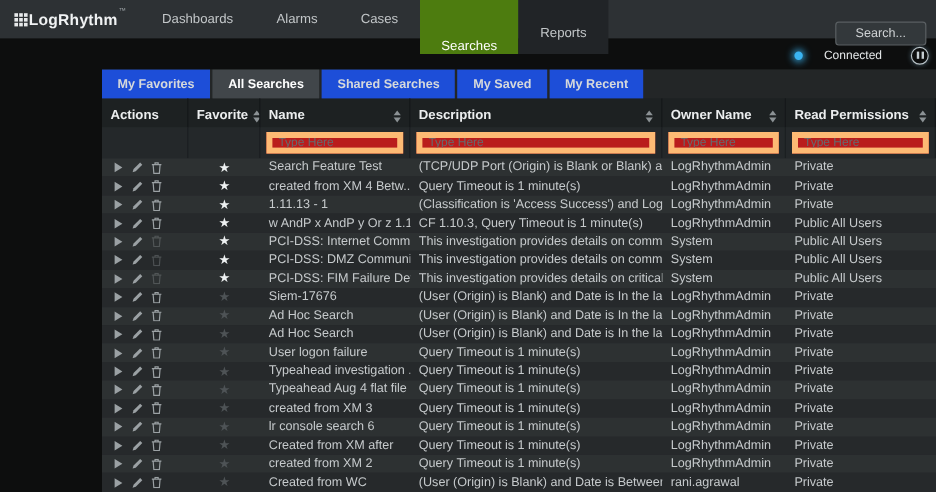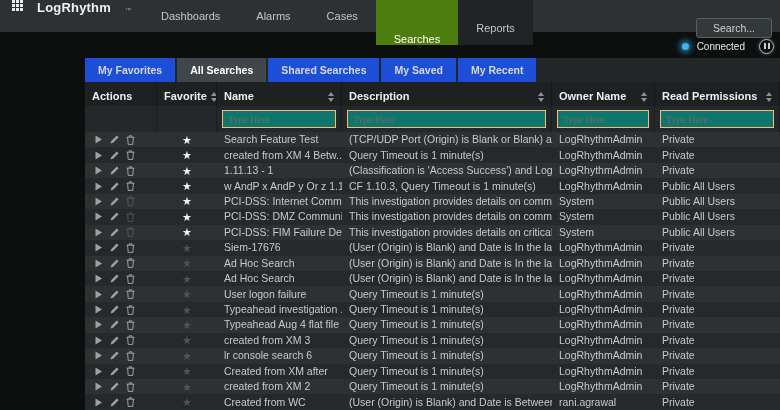--- a/index.html
+++ b/index.html
@@ -2,33 +2,33 @@
 <html><head>
 <meta charset="utf-8">
 <style>
   *{margin:0;padding:0;box-sizing:border-box}
   html,body{background:#0d0e0e}
   body{font-family:"Liberation Sans",sans-serif}
   .screen{position:relative;width:780px;height:410px;overflow:hidden;background:#0d0e0e}
 
   
   .topnav{position:absolute;top:0;left:0;width:780px;height:32px;background:#2d3134;display:flex;align-items:flex-start;overflow:visible;z-index:3}
-  .logo{display:flex;align-items:flex-start;gap:14px;padding:0 12px;height:32px;cursor:pointer}
+  .logo{display:flex;align-items:center;gap:1px;padding:0 12px;height:32px;cursor:pointer}
   .logo-grid{display:grid;grid-template-columns:repeat(3,3px);grid-gap:1px}
   .logo-grid i{width:3px;height:3px;background:#e8eaeb;display:block}
   .logo-text{color:#f0f2f3;font-size:13px;font-weight:bold;letter-spacing:.2px}
   .tm{color:#9aa0a3;font-size:6px;align-self:flex-start;margin-top:7px}
   .navitems{display:flex;align-items:flex-start;height:32px}
   .navitem{display:flex;align-items:center;padding:0 18px;height:32px;color:#c3c7c9;font-size:11px;cursor:pointer;white-space:nowrap}
   .navitem.active{background:#4d7c0f;height:45px;color:#fff;align-items:flex-end;padding-top:10px}
   .navitem.dim{background:#212427;height:45px;align-items:center;padding-top:10px}
   .searchbtn{margin-left:auto;margin-top:18px;margin-right:8px;background:#33383b;border:1px solid #5a5f62;color:#cfd2d4;font-size:10.5px;padding:3px 16px;border-radius:3px;font-family:"Liberation Sans",sans-serif;cursor:pointer}
 
   
-  .statusbar{position:absolute;top:36px;right:6px;height:20px;display:flex;align-items:center;gap:8px;z-index:2}
+  .statusbar{position:absolute;top:36px;right:6px;height:20px;display:flex;align-items:center;gap:18px;z-index:2}
   .conn-dot{width:7px;height:7px;border-radius:50%;background:#3ab4f2;box-shadow:0 0 6px 2px rgba(58,180,242,.75)}
   .conn-label{color:#e6e9ea;font-size:10px}
   .pause-btn{width:15px;height:15px;border-radius:50%;border:1px solid #b9c3c8;margin-left:6px;display:flex;align-items:center;justify-content:center;gap:2px;box-shadow:0 0 4px rgba(150,200,230,.4);cursor:pointer}
   .pause-btn b{display:block;width:2px;height:6px;background:#c6ced2}
 
   
   .panel{position:absolute;left:85px;top:58px;width:695px;height:352px;background:#24282a}
 
   
   .tabs{display:flex;height:24px;background:#232627}
@@ -42,21 +42,21 @@
   .thead{display:flex;height:24px;background:#1d2122}
   .hcell{display:flex;align-items:flex-end;justify-content:space-between;padding:4px 7px;color:#eceeef;font-size:11px;font-weight:bold;border-right:1px solid #15181a;white-space:nowrap;overflow:hidden}
   .sort{display:flex;flex-direction:column;gap:2px;margin-left:4px;flex:none}
   .sort i{width:0;height:0;border-left:3.5px solid transparent;border-right:3.5px solid transparent;display:block}
   .sort .up{border-bottom:4px solid #8b9194}
   .sort .dn{border-top:4px solid #8b9194}
 
   
   .tfilter{display:flex;height:26px;background:#24282a;align-items:center}
   .fcell{padding:0 5px;border-right:1px solid #1b1f21;height:100%;display:flex;align-items:center}
-  .fcell input{width:100%;height:18px;background:#0f766e;border:1px solid #fdba74;color:#c3c7c9;font-size:10px;padding:0 5px;font-family:Liberation Serif, serif}
+  .fcell input{width:100%;height:18px;background:#b91c1c;border:5px solid #fdba74;color:#c3c7c9;font-size:10px;padding:0 5px;font-family:Liberation Sans, sans-serif}
   .fcell input::placeholder{color:#666b6e}
 
   
   .tbody{position:relative}
   .trow{display:flex;align-items:center;height:15.44px;font-size:10.5px;color:#c6cacc;cursor:pointer}
   .trow.even{background:#2d3132}
   .trow.odd{background:#26292b}
   .cell{padding:0 7px;white-space:nowrap;overflow:hidden;line-height:15px}
   .cell.actions{display:flex;align-items:center;gap:7px;padding-left:9px}
   .act{display:flex;align-items:center;cursor:pointer}

